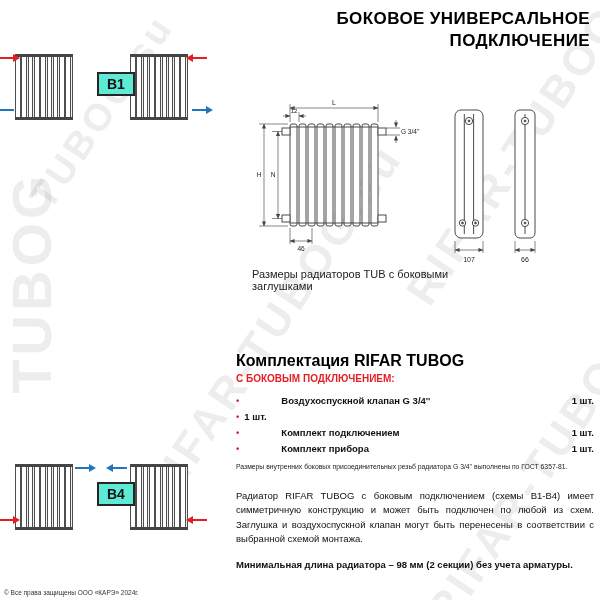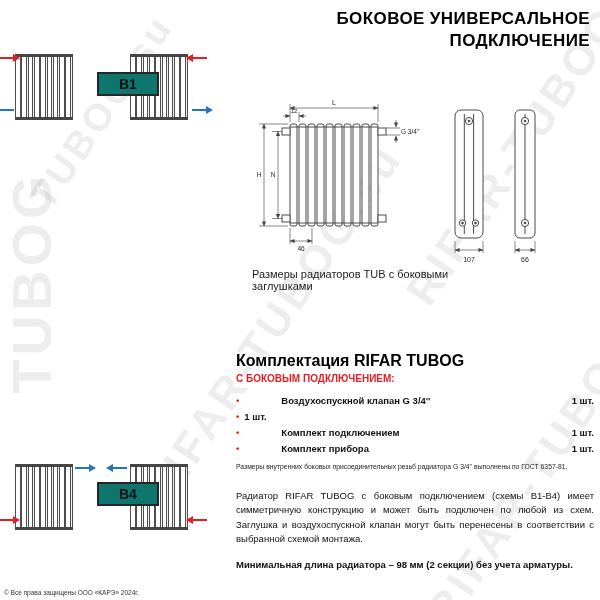--- a/index.html
+++ b/index.html
@@ -18,22 +18,22 @@
   
   .title{position:absolute;right:10px;top:8px;z-index:1;text-align:right;
          font-weight:bold;font-size:17px;line-height:1.3;letter-spacing:.4px;color:#000;}
   
   .scheme-row{position:absolute;left:0;width:232px;height:66px;z-index:1;}
   .row1{top:52px}.row2{top:176px}.row3{top:306px}.row4{top:462px}
   .rad{position:absolute;top:2px;width:58px;height:60px;
        border-top:3px solid #454545;border-bottom:3px solid #454545;
        background:repeating-linear-gradient(90deg,#4f4f4f 0 1px,#ffffff 1px 4.6px,#4f4f4f 4.6px 5.6px,#f2f2f2 5.6px 6.3px);}
   .rad.r1{left:15px}.rad.r2{left:130px}
-  .scheme-label{position:absolute;left:97px;top:20px;border:2px solid #262626;background:#0f766e;
-                padding:2px 20px;font-weight:bold;font-size:14px;z-index:2;}
+  .scheme-label{position:absolute;left:97px;top:20px;border:2px solid #262626;background:#5eead4;
+                padding:2px 8px;font-weight:bold;font-size:14px;z-index:2;}
   .arr{position:absolute;width:15px;height:2px;}
   .arr::after{content:"";position:absolute;top:-3px;border-top:4px solid transparent;border-bottom:4px solid transparent;}
   .arr.right::after{right:-6px;border-left:7px solid currentColor;}
   .arr.left::after{left:-6px;border-right:7px solid currentColor;}
   .arr.red{background:#e31e24;color:#e31e24;}
   .arr.blue{background:#2176bc;color:#2176bc;}
   
   .draw-front{position:absolute;left:250px;top:96px;z-index:1;}
   .draw-side{position:absolute;left:445px;top:104px;z-index:1;}
   svg text{font-family:"Liberation Sans",sans-serif;fill:#1a1a1a;}

